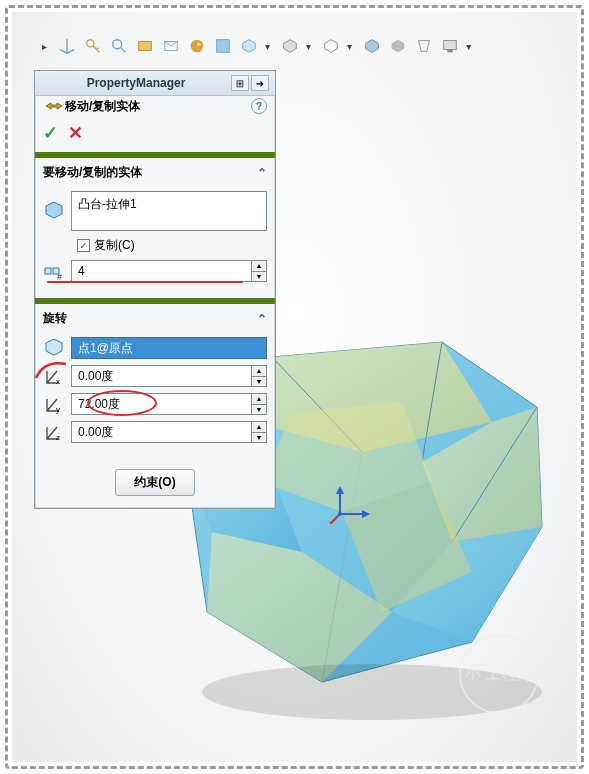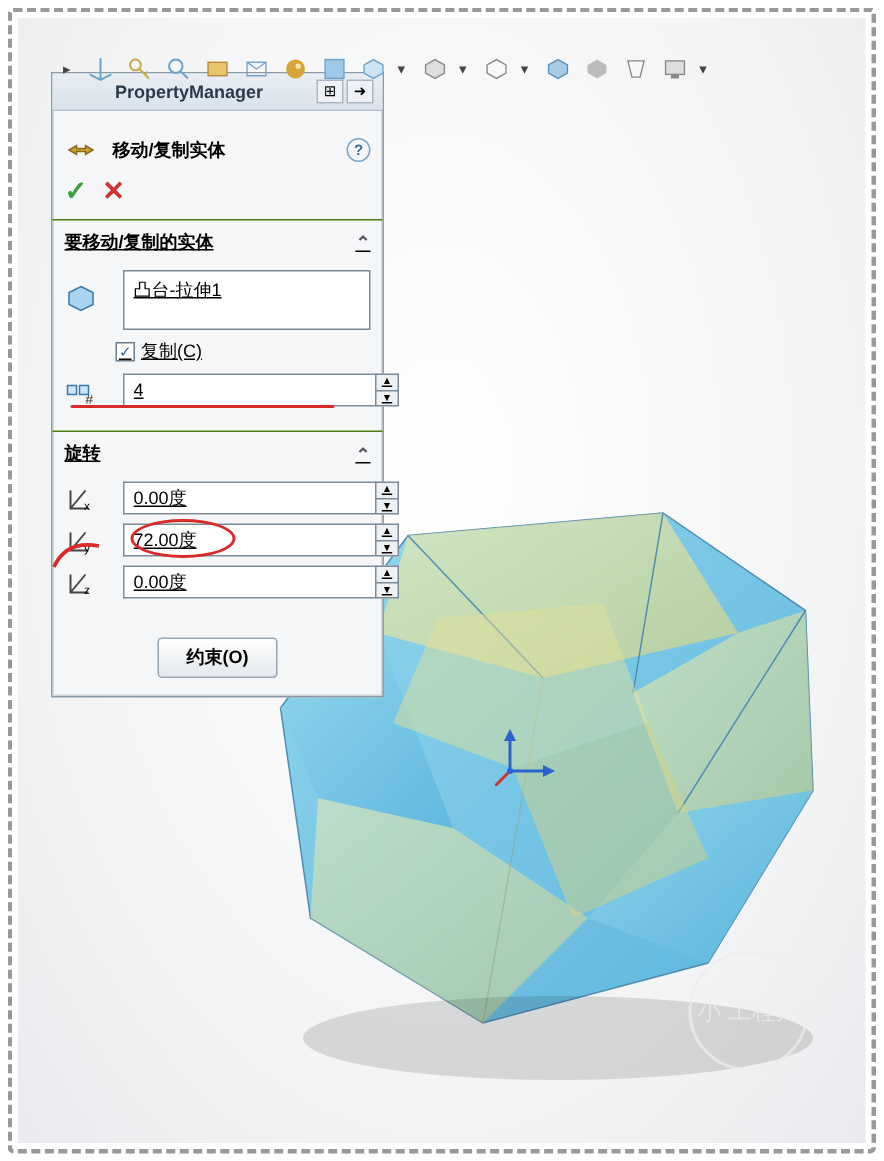--- a/index.html
+++ b/index.html
@@ -3,37 +3,37 @@
 <meta charset="utf-8">
 <style>
 * { box-sizing: border-box; margin: 0; padding: 0; }
 body { font-family: "Microsoft YaHei", Arial, sans-serif; font-size: 12px; background: #fff; width: 589px; height: 774px; overflow: hidden; position: relative; }
 .stamp-border { position: absolute; inset: 5px; border: 3px dashed #999; border-radius: 4px; pointer-events: none; z-index: 100; }
 .viewport { position: absolute; inset: 12px; background: radial-gradient(ellipse at 50% 40%, #ffffff 0%, #f2f3f4 70%, #e8eaed 100%); overflow: hidden; }
 .toolbar { position: absolute; top: 24px; left: 30px; display: flex; gap: 6px; align-items: center; z-index: 50; }
 .tb-icon { width: 20px; height: 20px; display: flex; align-items: center; justify-content: center; color: #5a8fb5; cursor: pointer; }
 .tb-icon svg { width: 18px; height: 18px; }
 .arrow-tb { font-size: 10px; color: #444; cursor: pointer; margin-right: 4px; }
-.pm-panel { position: absolute; top: 36px; left: 22px; width: 222px; background: #f5f6f7; border: 1px solid #8a9aa8; z-index: 40; box-shadow: 0 0 0 1px #cdd5dc inset; }
+.pm-panel { position: absolute; top: 58px; left: 22px; width: 242px; background: #f5f6f7; border: 1px solid #8a9aa8; z-index: 40; box-shadow: 0 0 0 1px #cdd5dc inset; }
 .pm-header { background: linear-gradient(#e9eef3,#d8e1ea); border-bottom: 1px solid #b5c0cb; padding: 4px 6px; display: flex; align-items: center; justify-content: space-between; }
 .pm-title { font-weight: bold; font-size: 12px; color: #2b3a4a; flex: 1; text-align: center; }
 .pm-hdr-icons { display: flex; gap: 2px; }
 .hdr-btn { width: 18px; height: 16px; background: #eef2f6; border: 1px solid #a9b6c2; display: flex; align-items: center; justify-content: center; font-size: 10px; cursor: pointer; }
-.pm-feature { padding: 16px 8px 4px 8px; display: flex; align-items: center; gap: 12px; }
+.pm-feature { padding: 0 8px 4px 8px; display: flex; align-items: center; gap: 2px; }
 .feat-icon { width: 20px; height: 20px; }
 .feat-title { font-weight: bold; font-size: 12px; }
 .help-icon { margin-left: auto; width: 16px; height: 16px; border: 1px solid #7aa3c9; border-radius: 50%; display: flex; align-items: center; justify-content: center; color: #3b6f9d; font-size: 10px; font-weight: bold; cursor: pointer; }
 .ok-cancel { padding: 2px 8px 8px 8px; display: flex; gap: 10px; align-items: center; }
 .check-ok { color: #3aa03a; font-size: 18px; font-weight: bold; cursor: pointer; }
 .x-cancel { color: #d03030; font-size: 18px; font-weight: bold; cursor: pointer; }
-.section { border-top: 1px solid #4d7c0f; text-decoration: underline; }
+.section { border-top: 6px solid #4d7c0f; }
 .sec-header { padding: 6px 8px; font-weight: bold; font-size: 12px; display: flex; justify-content: space-between; align-items: center; cursor: pointer; }
 .sec-chev { font-size: 12px; color: #556; }
 .sec-body { padding: 4px 8px 10px 8px; }
-.row { display: flex; align-items: center; gap: 17px; margin-bottom: 6px; }
+.row { display: flex; align-items: center; gap: 6px; margin-bottom: 6px; }
 .row-icon { width: 22px; height: 22px; display: flex; align-items: center; justify-content: center; flex-shrink: 0; }
 .listbox { flex: 1; height: 40px; background: #fff; border: 1px solid #7a8a99; padding: 4px 6px; overflow: hidden; }
 .chk-row { display: flex; align-items: center; gap: 4px; margin: 4px 0 6px 34px; }
 .chk { width: 13px; height: 13px; border: 1px solid #6a7a88; background: #fff; display: flex; align-items: center; justify-content: center; font-size: 10px; color: #2a62a0; cursor: pointer; }
 .num-input { flex: 1; display: flex; }
 .num-input input { flex: 1; border: 1px solid #7a8a99; border-right: none; padding: 3px 6px; font-size: 12px; background: #fff; }
 .spinner { width: 16px; display: flex; flex-direction: column; }
 .spin-btn { flex: 1; border: 1px solid #7a8a99; background: #eef1f4; font-size: 7px; display: flex; align-items: center; justify-content: center; cursor: pointer; }
 .spin-btn:first-child { border-bottom: none; }
 .underline-red { position: relative; }
@@ -197,20 +197,30 @@
 
 
     <div class="section">
       <div class="sec-header">
         <span>旋转</span>
         <span class="sec-chev">⌃</span>
       </div>
       <div class="sec-body" style="position:relative">
         <div class="row">
           <div class="row-icon">
+            <svg viewBox="0 0 22 22">
+                <path d="M11 2l8 4v8l-8 4-8-4V6z" fill="#cde5f4" stroke="#3a7aaa"></path>
+              </svg>
+          </div>
+          <div class="selbox">
+            <span>点1@原点</span>
+          </div>
+        </div>
+        <div class="row">
+          <div class="row-icon">
               <svg viewBox="0 0 22 22">
                 <path d="M4 18L14 6m-10 0v12h12" stroke="#444" fill="none" stroke-width="1.3"></path>
                 <text x="13" y="19" font-size="8">x</text>
               </svg>
             </div>
           <div class="num-input">
               <input value="0.00度" style="">
               <div class="spinner">
                 <div class="spin-btn">▲</div>
                 <div class="spin-btn">▼</div>

